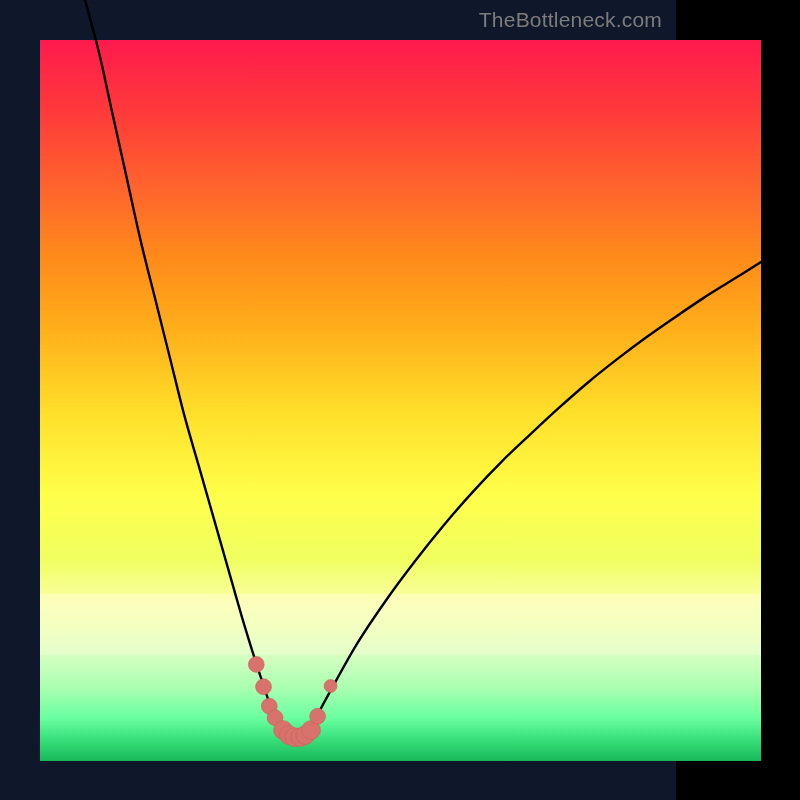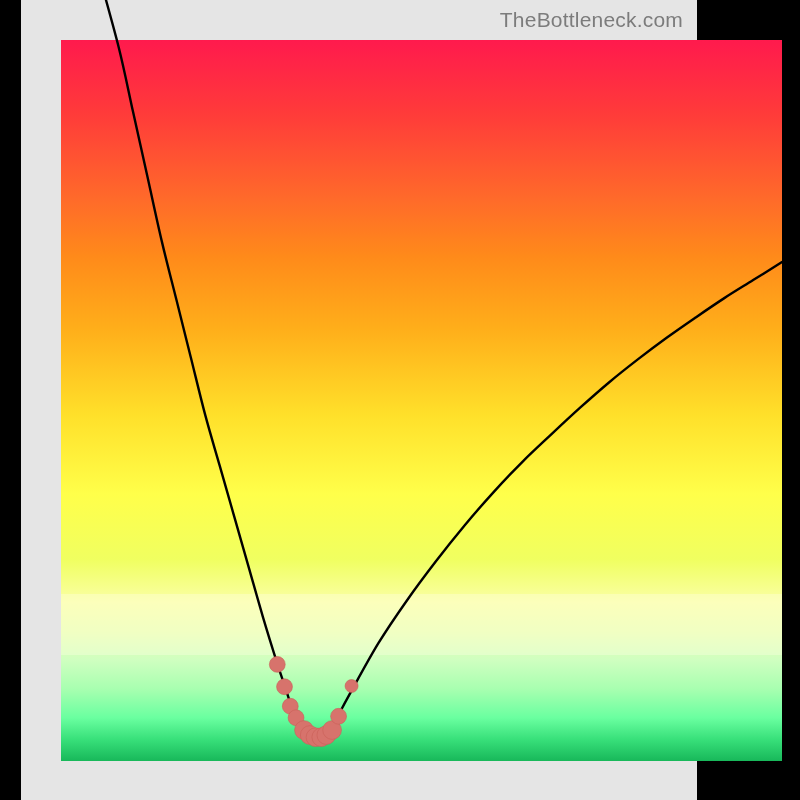--- a/index.html
+++ b/index.html
@@ -8,22 +8,21 @@
     width: 800px;
     height: 800px;
     overflow: hidden;
     background: #000;
     font-family: Arial, Helvetica, sans-serif;
   }
   .frame {
     position: relative;
     width: 676px;
     height: 800px;
-    background: #e5e5e5;
-    margin-left: 21px;
+    background: #0f172a;
   }
   .plot-area {
     position: absolute;
     left: 40px;
     top: 40px;
     width: 721px;
     height: 721px;
     
     background: linear-gradient(
       to bottom,

